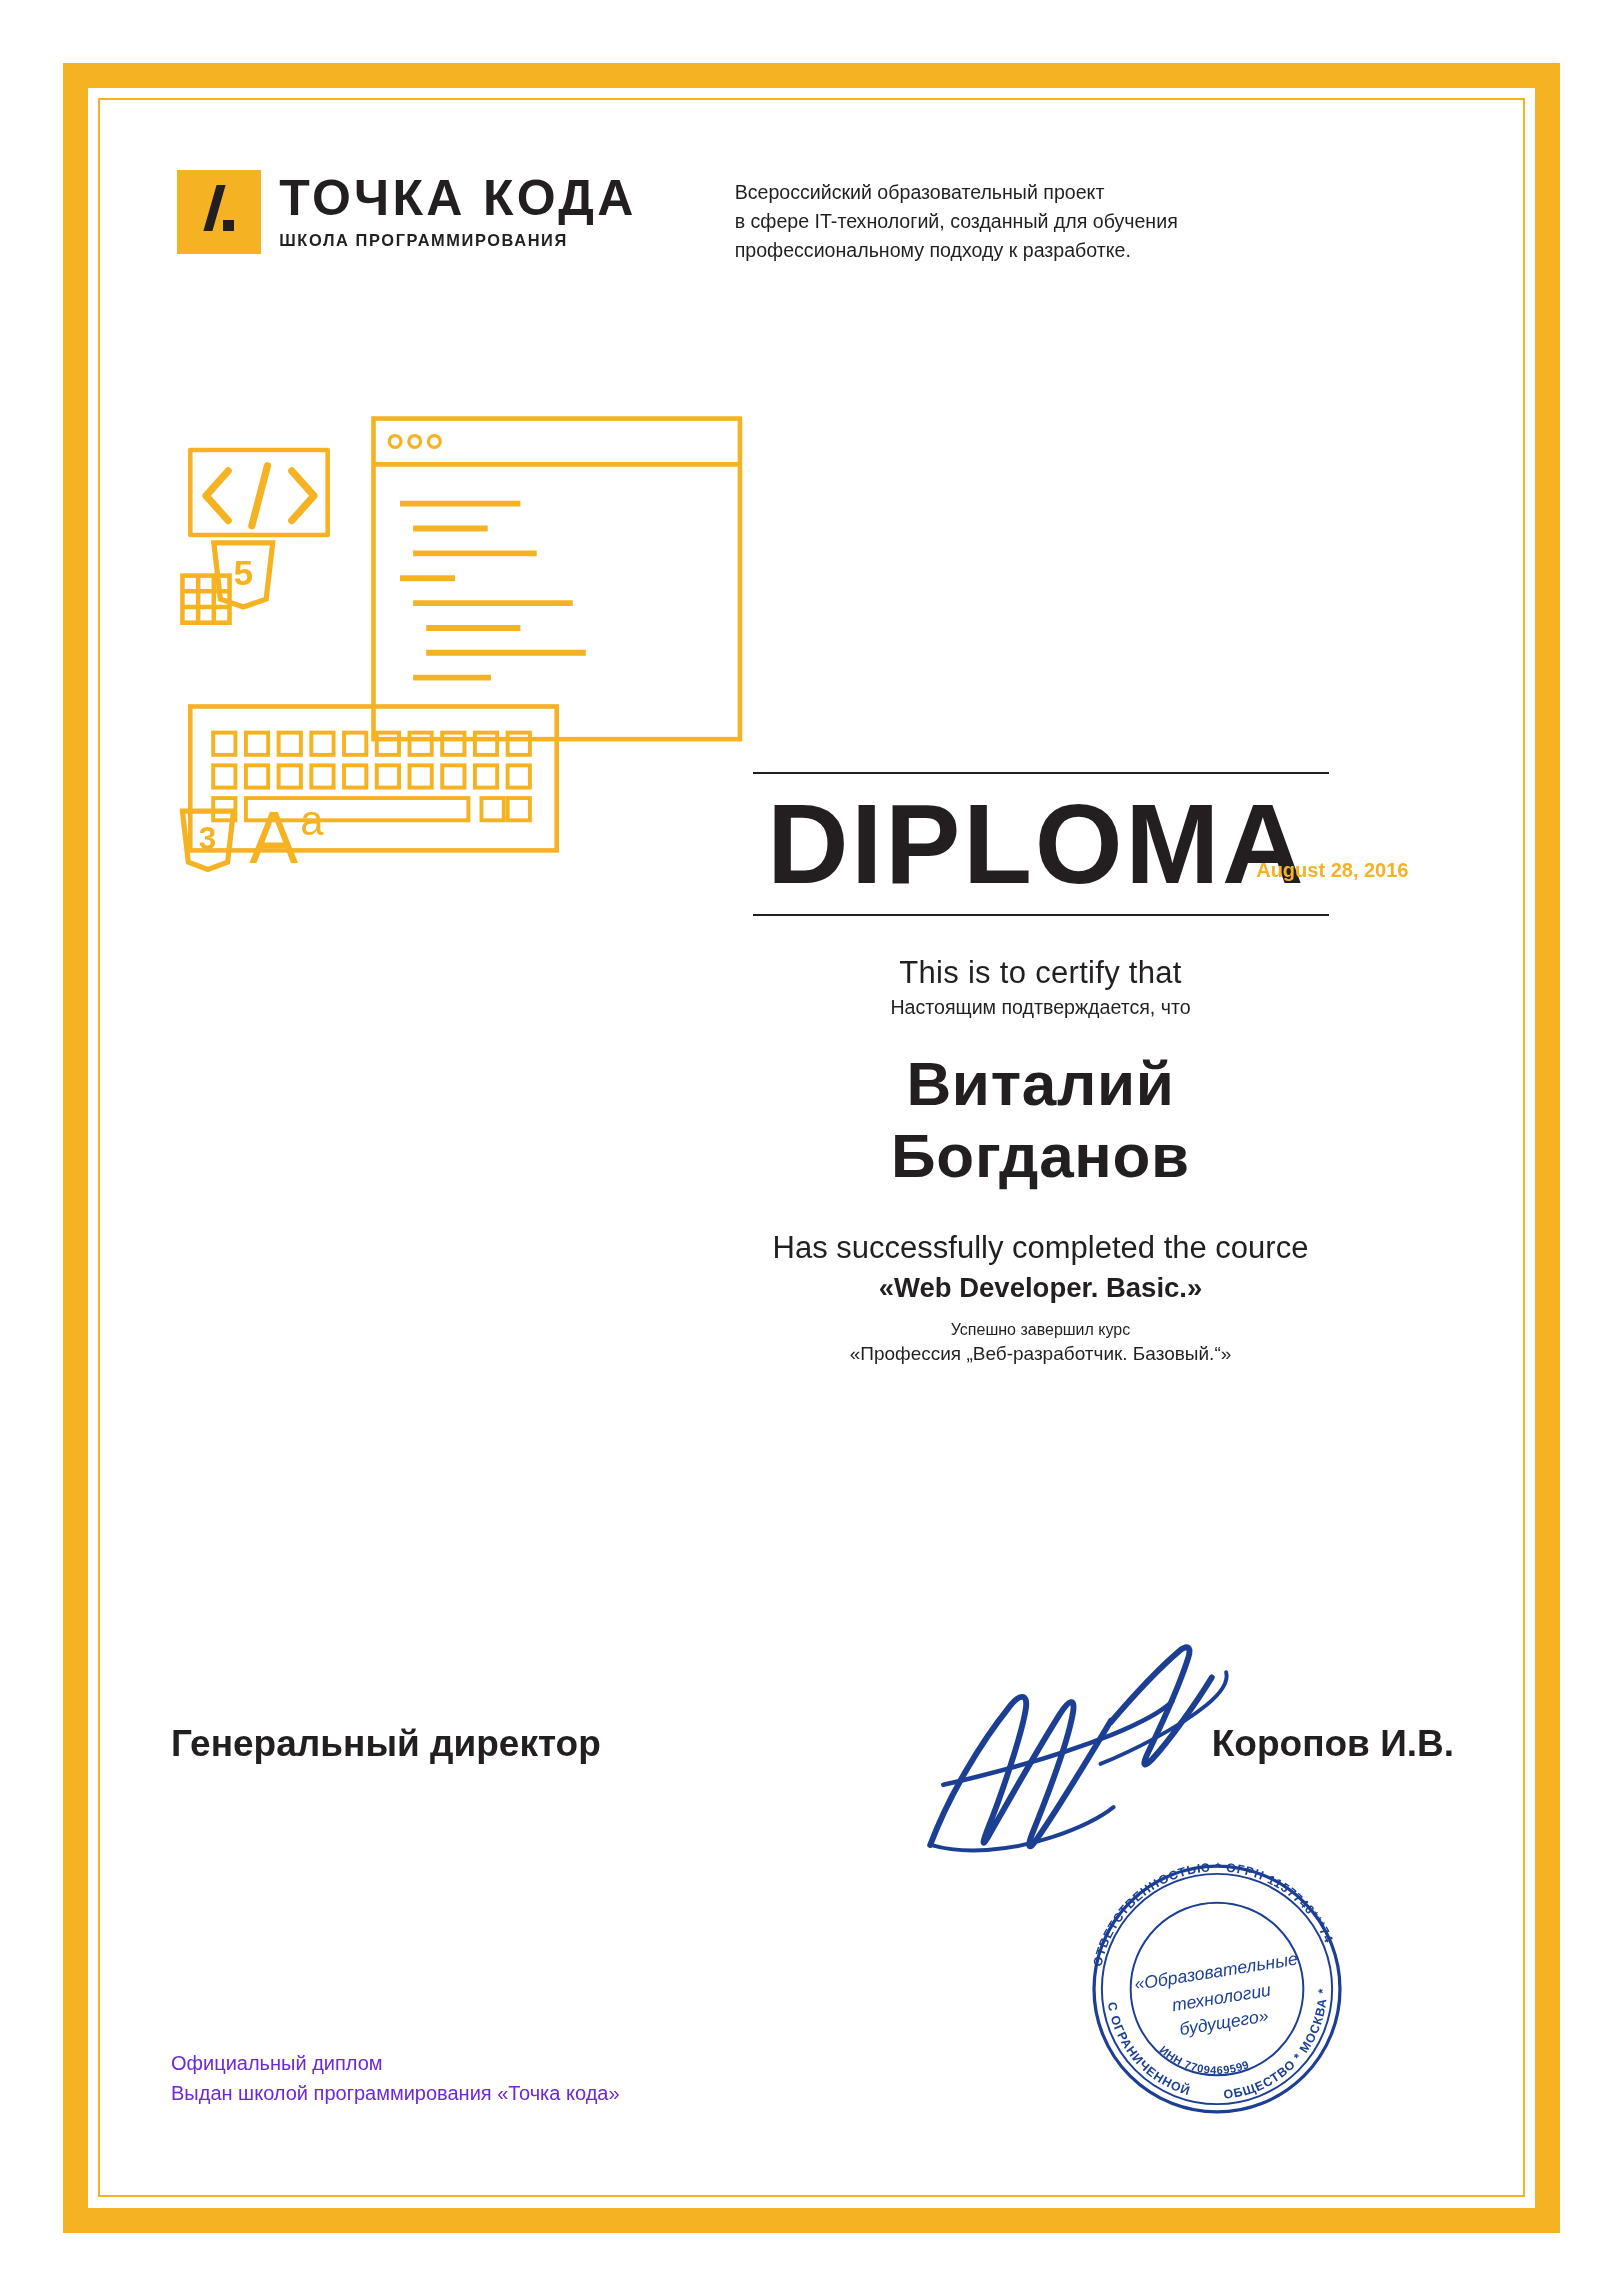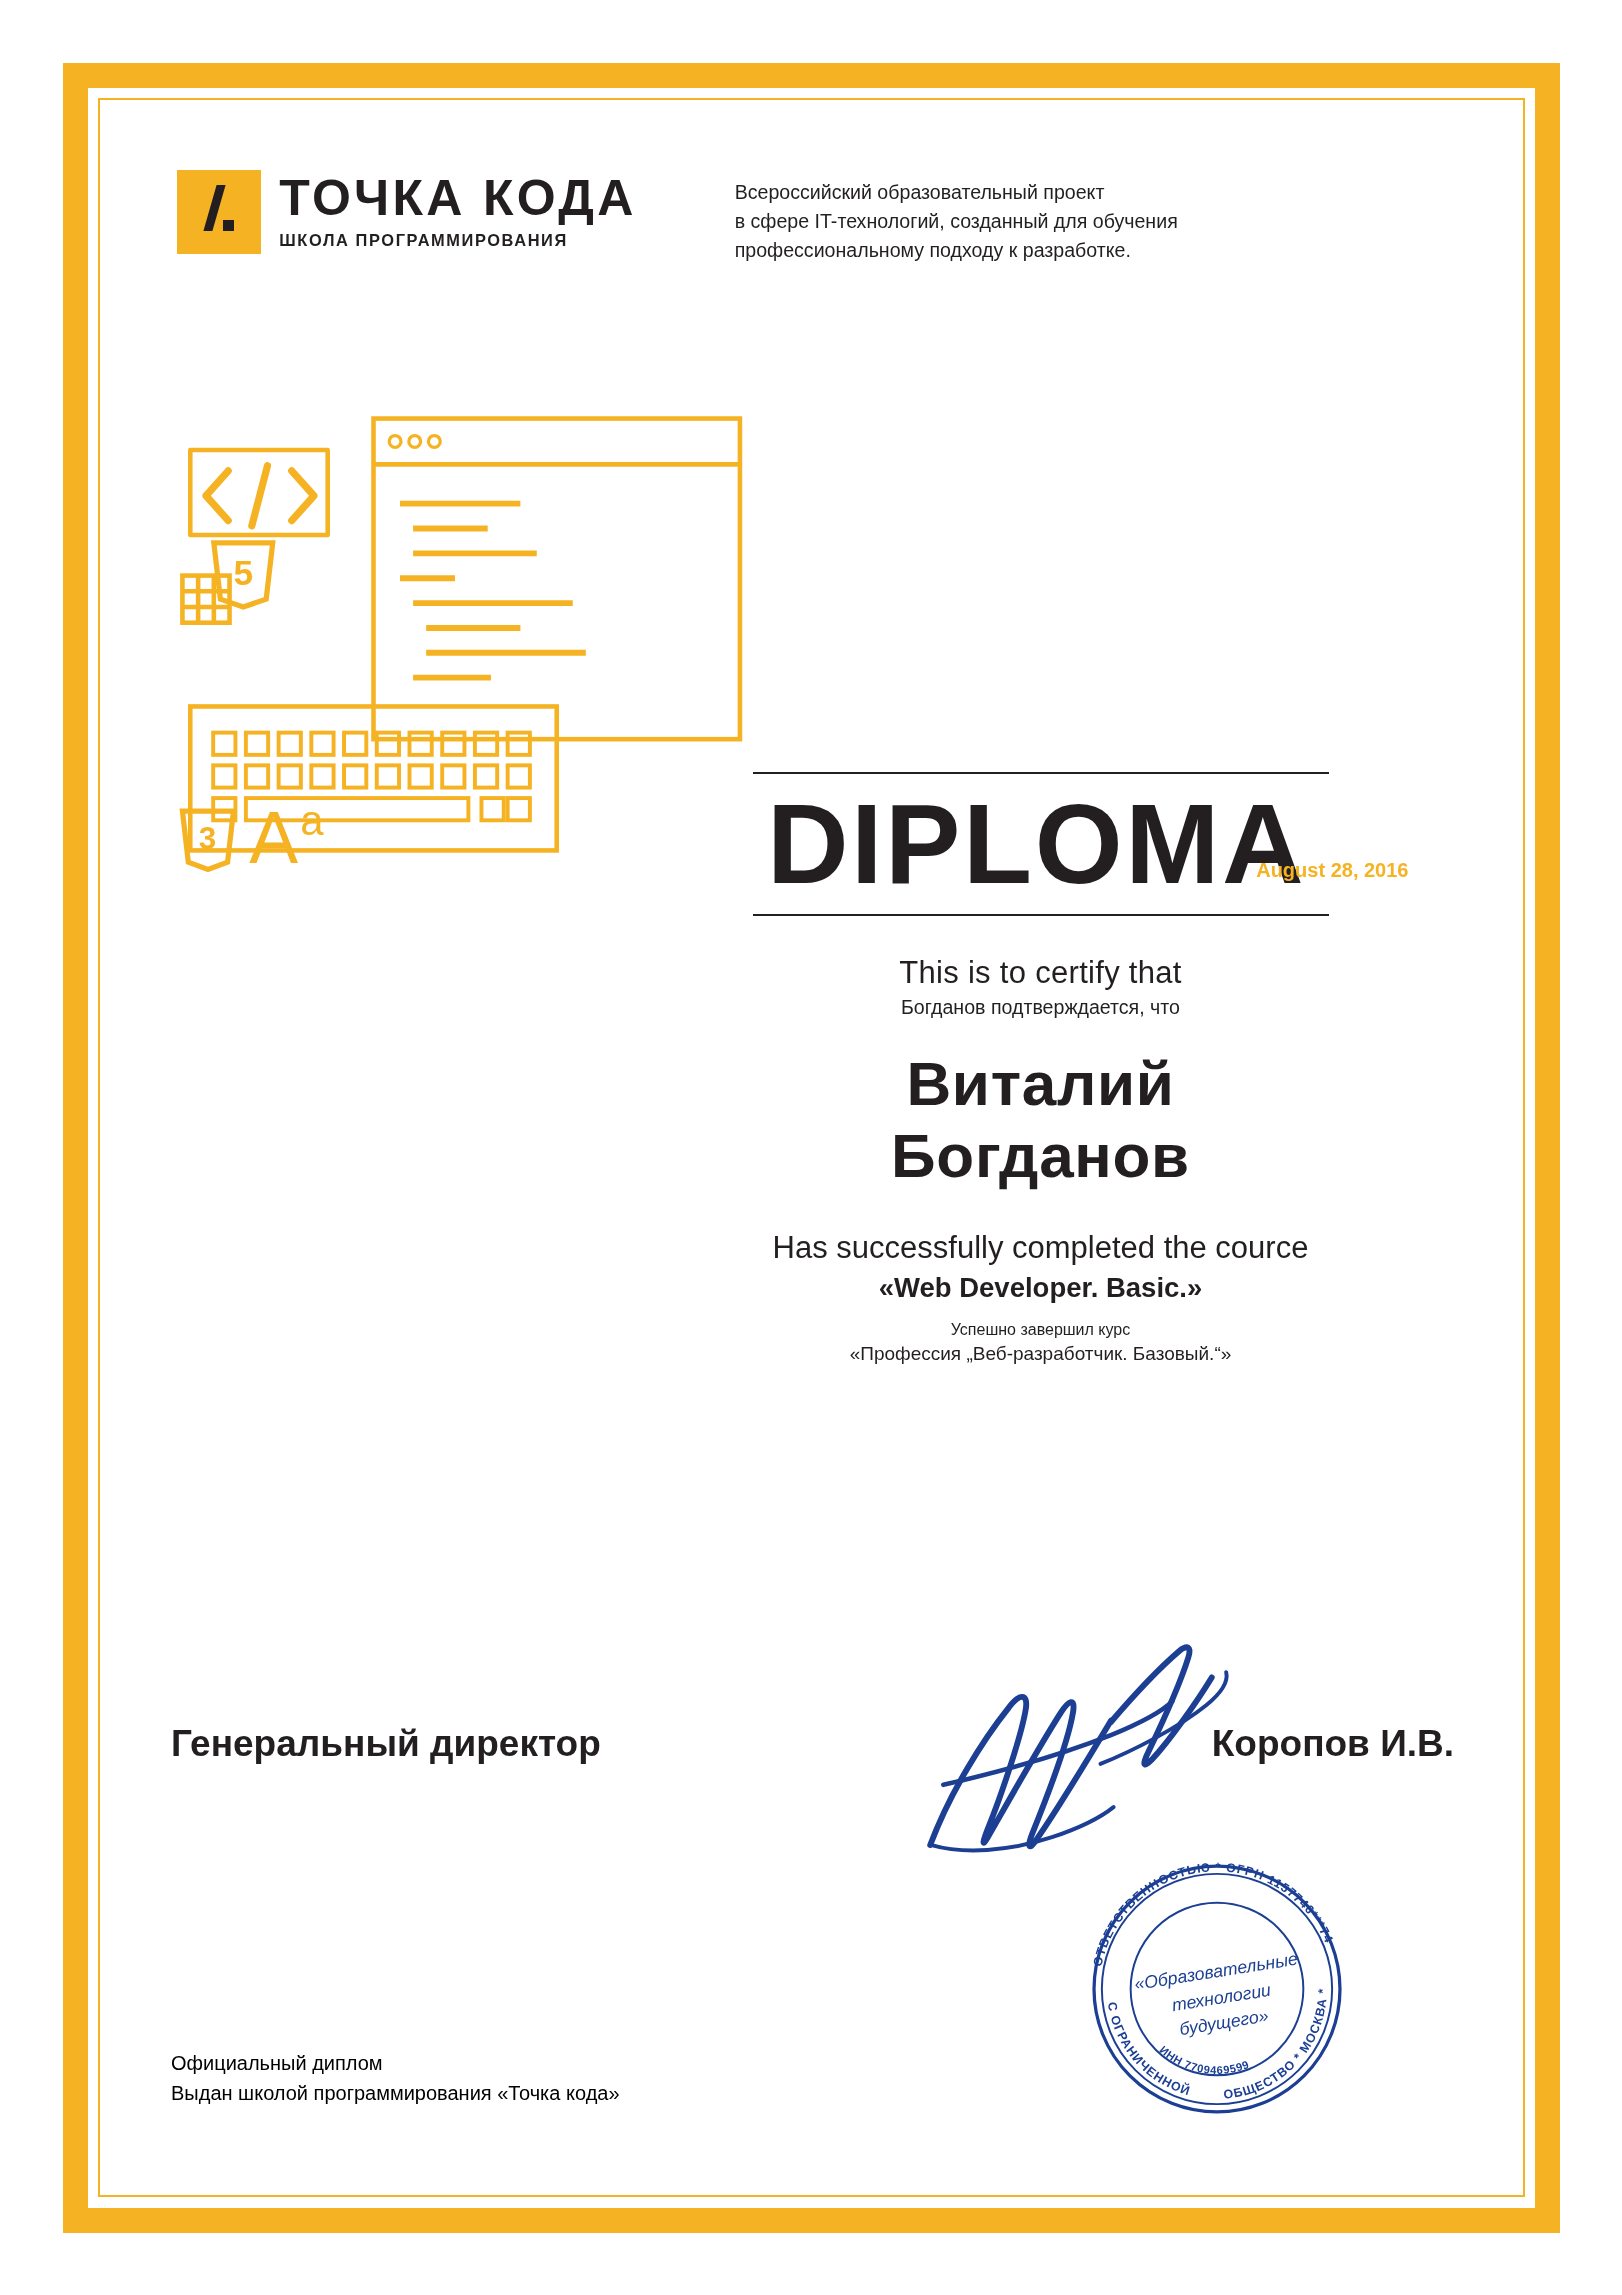--- a/index.html
+++ b/index.html
@@ -243,21 +243,21 @@
     height: 314px;
   }
 
   
   .footer {
     position: absolute;
     left: 171px;
     top: 2048px;
     font-size: 20px;
     line-height: 1.5;
-    color: #000000;
+    color: #6d28d9;
   }
 </style>
 </head>
 <body>
 
 <div class="page">
 
   <div class="border-outer"></div>
   <div class="border-inner"></div>
 
@@ -358,21 +358,21 @@
 
   <div class="diploma-wrap">
     <div class="rule"></div>
     <div class="diploma-row">
       <div class="diploma-title">DIPLOMA</div>
       <div class="diploma-date">August 28, 2016</div>
     </div>
     <div class="rule"></div>
 
     <div class="certify-en">This is to certify that</div>
-    <div class="certify-ru">Богданов подтверждается, что</div>
+    <div class="certify-ru">Настоящим подтверждается, что</div>
 
     <div class="recipient">
       <div>Виталий</div>
       <div>Богданов</div>
     </div>
 
     <div class="course-en">Has successfully completed the cource</div>
     <div class="course-en-name">«Web Developer. Basic.»</div>
     <div class="course-ru">Успешно завершил курс</div>
     <div class="course-ru-name">«Профессия „Веб-разработчик. Базовый.“»</div>

